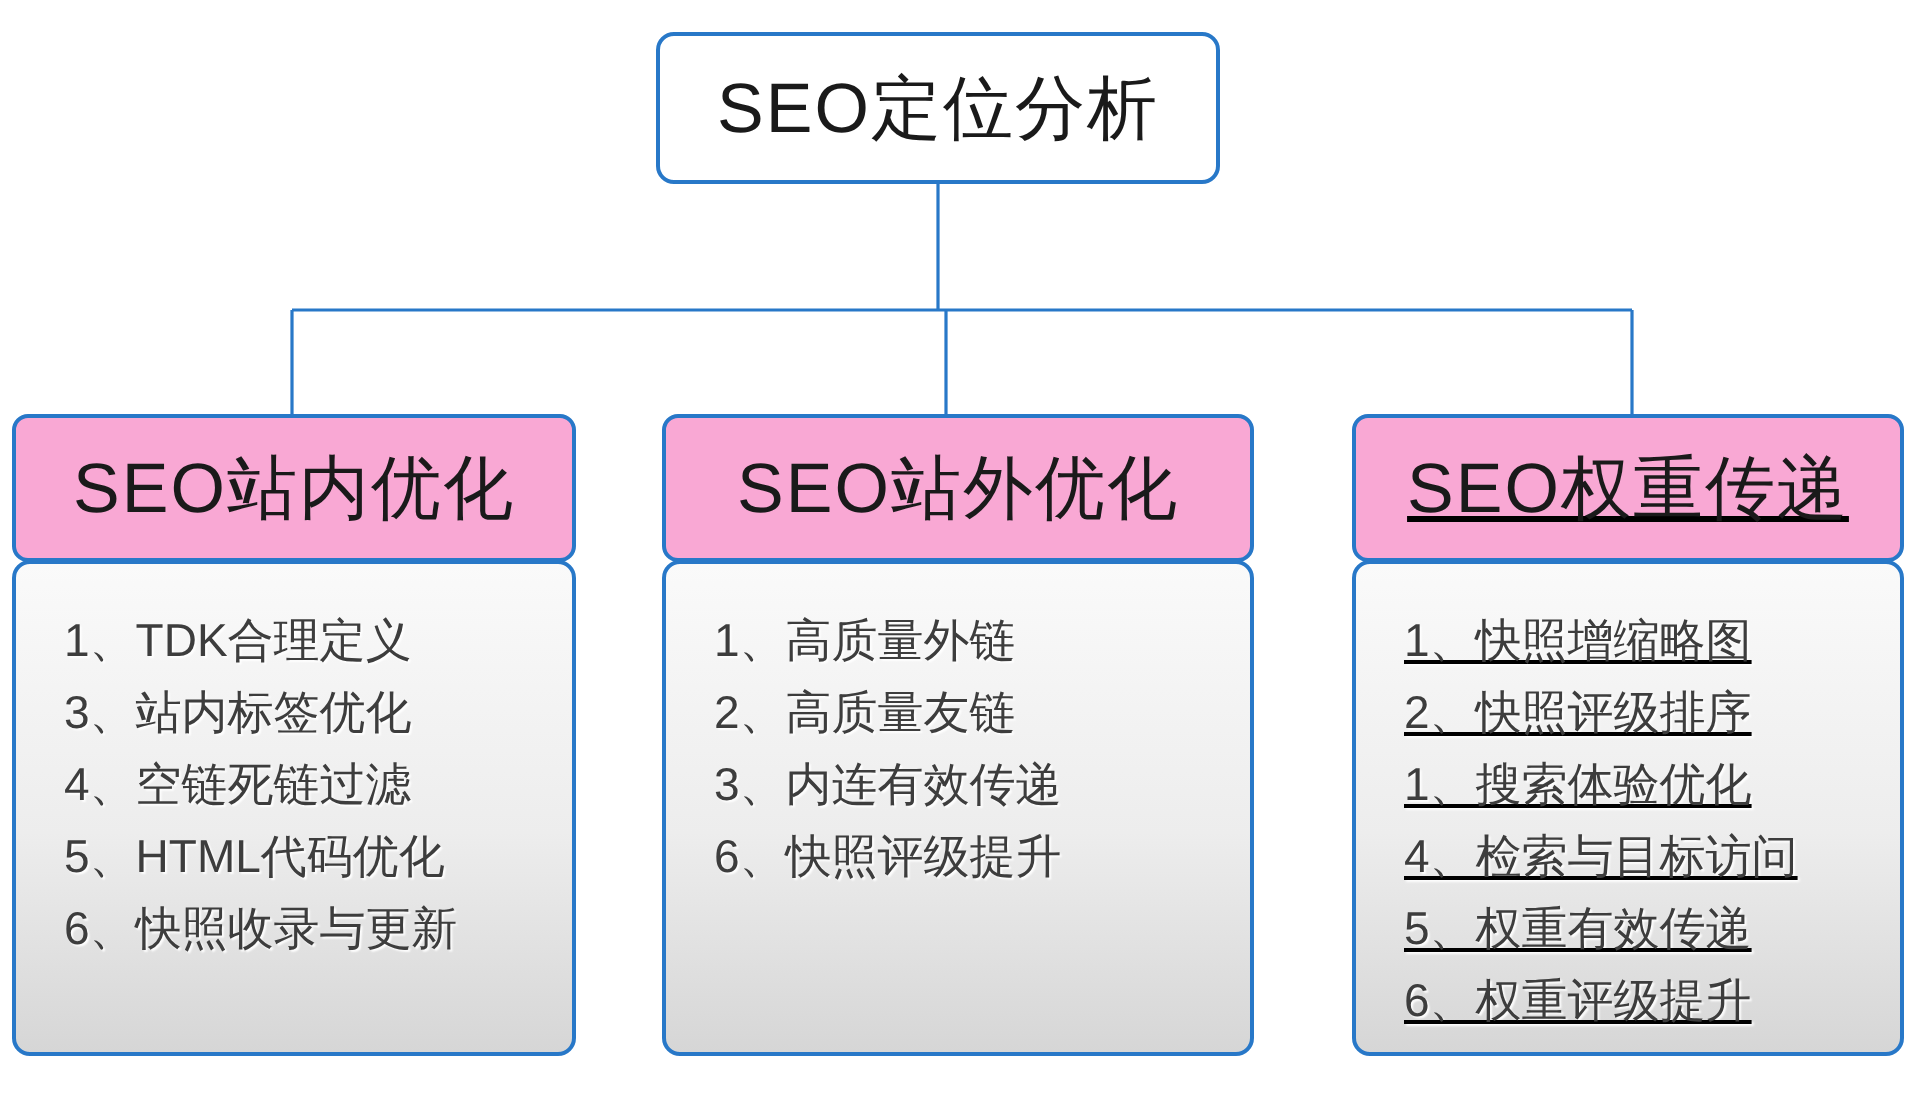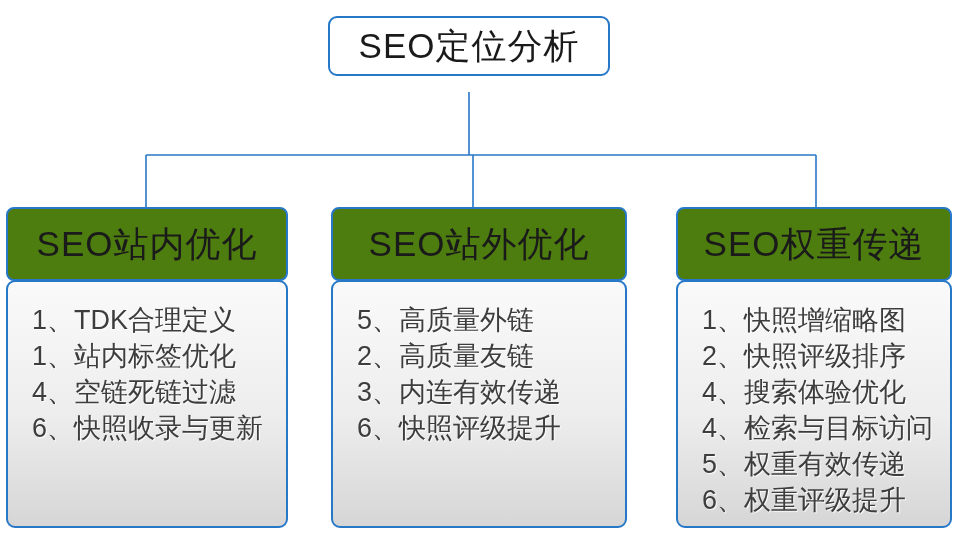--- a/index.html
+++ b/index.html
@@ -25,21 +25,21 @@
     pointer-events: none;
   }
   .connectors path {
     fill: none;
     stroke: var(--accent);
     stroke-width: 1.6;
   }
   .root-box {
     position: absolute;
     left: 328px; top: 16px;
-    width: 282px; height: 60px;
+    width: 282px; height: 76px;
     background: #ffffff;
     border: 2px solid var(--accent);
     border-radius: 9px;
     display: flex;
     align-items: center;
     justify-content: center;
     box-sizing: border-box;
   }
   .root-box .title,
   .col-head .title {
@@ -48,95 +48,96 @@
     letter-spacing: 1px;
     white-space: nowrap;
   }
   .col {
     position: absolute;
     top: 207px;
   }
   .col-head {
     position: relative;
     height: 74px;
-    background: #4d7c0f;
+    background: #f9a8d4;
     border: 2px solid var(--accent);
     border-radius: 8px;
     display: flex;
     align-items: center;
     justify-content: center;
     box-sizing: border-box;
     z-index: 2;
   }
   .col-list {
     position: relative;
     margin-top: -1px;
     height: 248px;
     background: linear-gradient(to bottom, #fafafa 0%, #ededed 55%, #d6d6d6 100%);
     border: 2px solid var(--accent);
     border-radius: 9px;
     box-sizing: border-box;
     padding: 20px 10px 0 24px;
     z-index: 1;
   }
   .list-item {
-    font-size: 27px;
+    font-size: 23px;
     line-height: 36px;
     color: var(--item-color);
     text-shadow: 1px 1px 1px rgba(255,255,255,0.95);
     white-space: nowrap;
   }
   .c1 { left: 6px;   width: 282px; }
   .c2 { left: 331px; width: 296px; }
-  .c3 { left: 676px; width: 276px; }
+  .c3 { left: 676px; width: 276px; text-decoration: underline; }
 </style>
 </head>
 <body>
 
 <div class="canvas" style="--accent: #2878c8; --title-color: #1a1a1a; --item-color: #3d3d3d;">
 
   <svg class="connectors" viewBox="0 0 960 550">
     <path d="M469,92 L469,155 M146,155 L816,155 M146,155 L146,207 M473,155 L473,207 M816,155 L816,207"></path>
   </svg>
 
   <div class="root-box">
     <span class="title">SEO定位分析</span>
   </div>
 
   <div class="col c1">
     <div class="col-head">
       <span class="title">SEO站内优化</span>
     </div>
     <div class="col-list">
       <div class="list-item">1、TDK合理定义</div>
-      <div class="list-item">1、站内标签优化</div>
+      <div class="list-item">3、站内标签优化</div>
       <div class="list-item">4、空链死链过滤</div>
+      <div class="list-item">5、HTML代码优化</div>
       <div class="list-item">6、快照收录与更新</div>
     </div>
   </div>
 
   <div class="col c2">
     <div class="col-head">
       <span class="title">SEO站外优化</span>
     </div>
     <div class="col-list">
-      <div class="list-item">5、高质量外链</div>
+      <div class="list-item">1、高质量外链</div>
       <div class="list-item">2、高质量友链</div>
       <div class="list-item">3、内连有效传递</div>
       <div class="list-item">6、快照评级提升</div>
     </div>
   </div>
 
   <div class="col c3">
     <div class="col-head">
       <span class="title">SEO权重传递</span>
     </div>
     <div class="col-list">
       <div class="list-item">1、快照增缩略图</div>
       <div class="list-item">2、快照评级排序</div>
-      <div class="list-item">4、搜索体验优化</div>
+      <div class="list-item">1、搜索体验优化</div>
       <div class="list-item">4、检索与目标访问</div>
       <div class="list-item">5、权重有效传递</div>
       <div class="list-item">6、权重评级提升</div>
     </div>
   </div>
 
 </div>
 
 </body></html>

